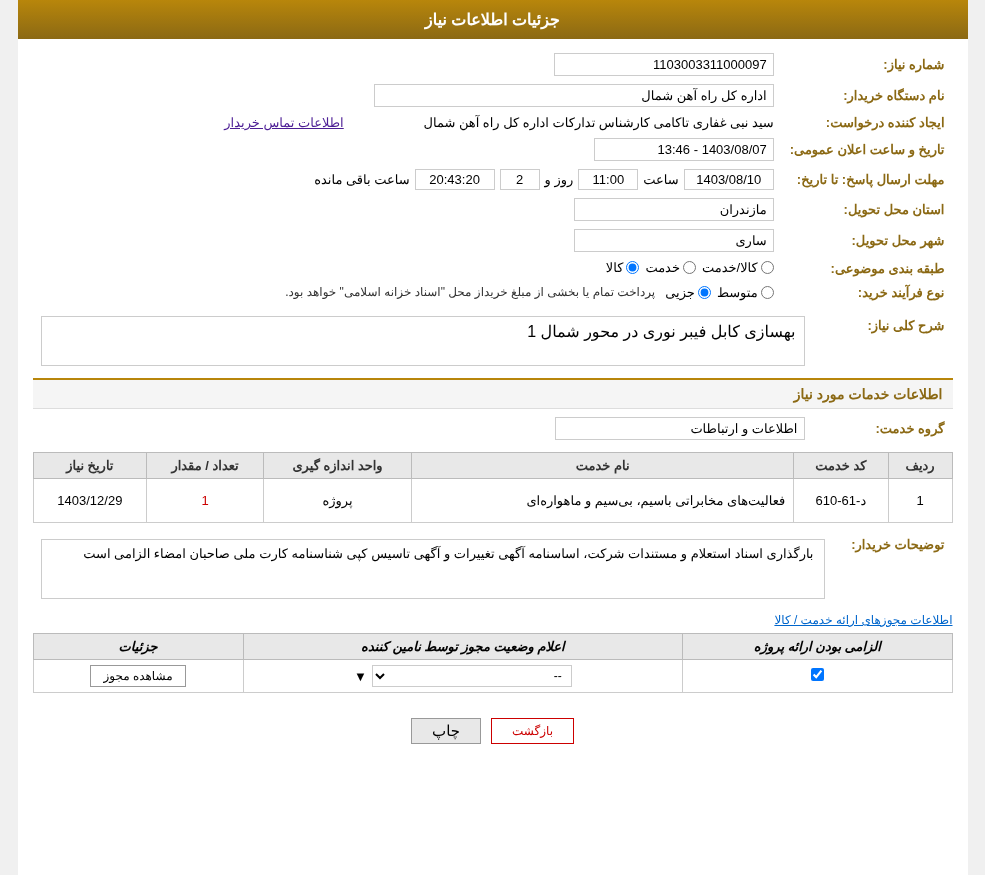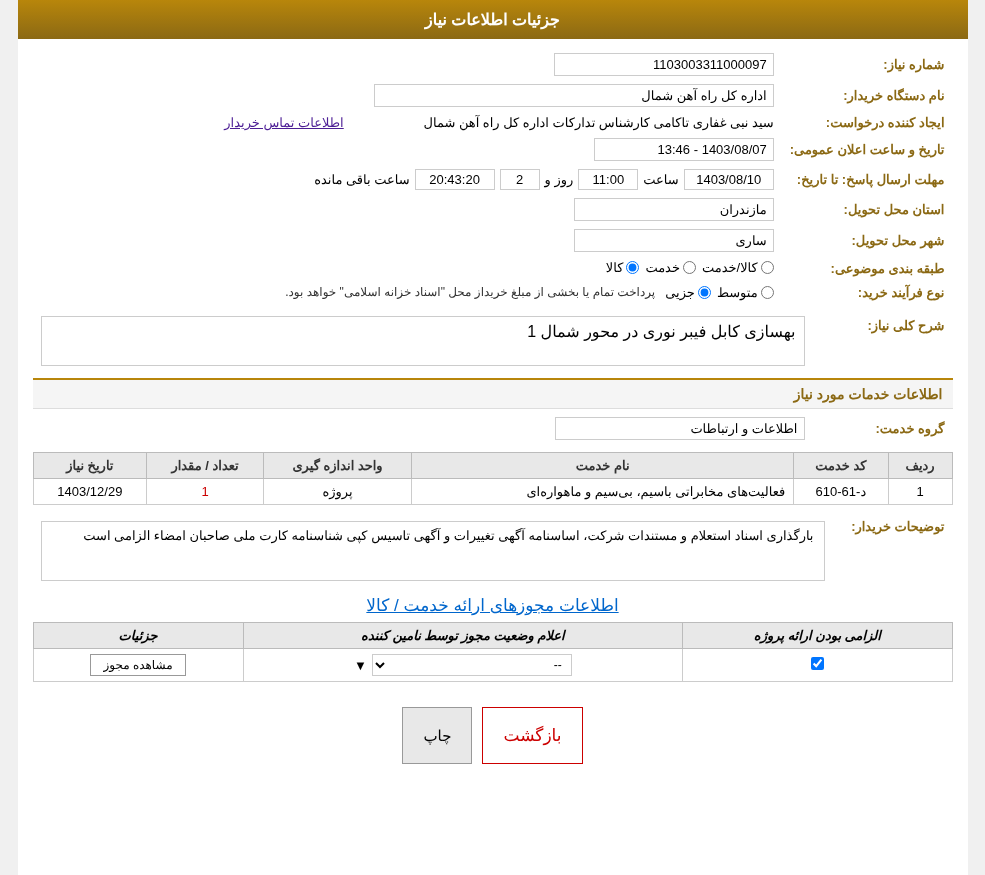--- a/index.html
+++ b/index.html
@@ -110,39 +110,39 @@
     .services-table th {
       background: #e8e8e8;
       border: 1px solid #bbb;
       padding: 5px 8px;
       text-align: center;
       font-weight: bold;
       color: #333;
     }
     .services-table td {
       border: 1px solid #ccc;
-      padding: 5px 8px;
+      padding: 14px 8px;
       text-align: center;
     }
     .services-table td.text-right {
       text-align: right;
     }
     .buyer-notes {
       border: 1px solid #ccc;
       background: #fff;
       padding: 6px 10px;
       min-height: 60px;
       text-align: right;
       width: 100%;
       margin-top: 4px;
     }
     .license-section-title {
       color: #0066cc;
-      text-align: center;
-      font-size: 17px;
+      text-align: right;
+      font-size: 12px;
       margin: 10px 0 6px;
       text-decoration: underline;
     }
     .license-table {
       width: 100%;
       border-collapse: collapse;
       margin-bottom: 10px;
     }
     .license-table th {
       background: #e8e8e8;
@@ -185,24 +185,24 @@
       border: 1px solid #999;
       padding: 3px 20px;
       cursor: pointer;
       font-family: Tahoma, Arial, sans-serif;
       font-size: 15px;
     }
     .btn-back {
       background: #fff;
       border: 1px solid #cc0000;
       color: #cc0000;
-      padding: 17px 20px;
+      padding: 5px 20px;
       cursor: pointer;
       font-family: Tahoma, Arial, sans-serif;
-      font-size: 17px;
+      font-size: 12px;
       text-align: right;
     }
     .two-col {
       display: flex;
       align-items: center;
       gap: 5px;
     }
     .checkbox-cell {
       text-align: center;
     }

